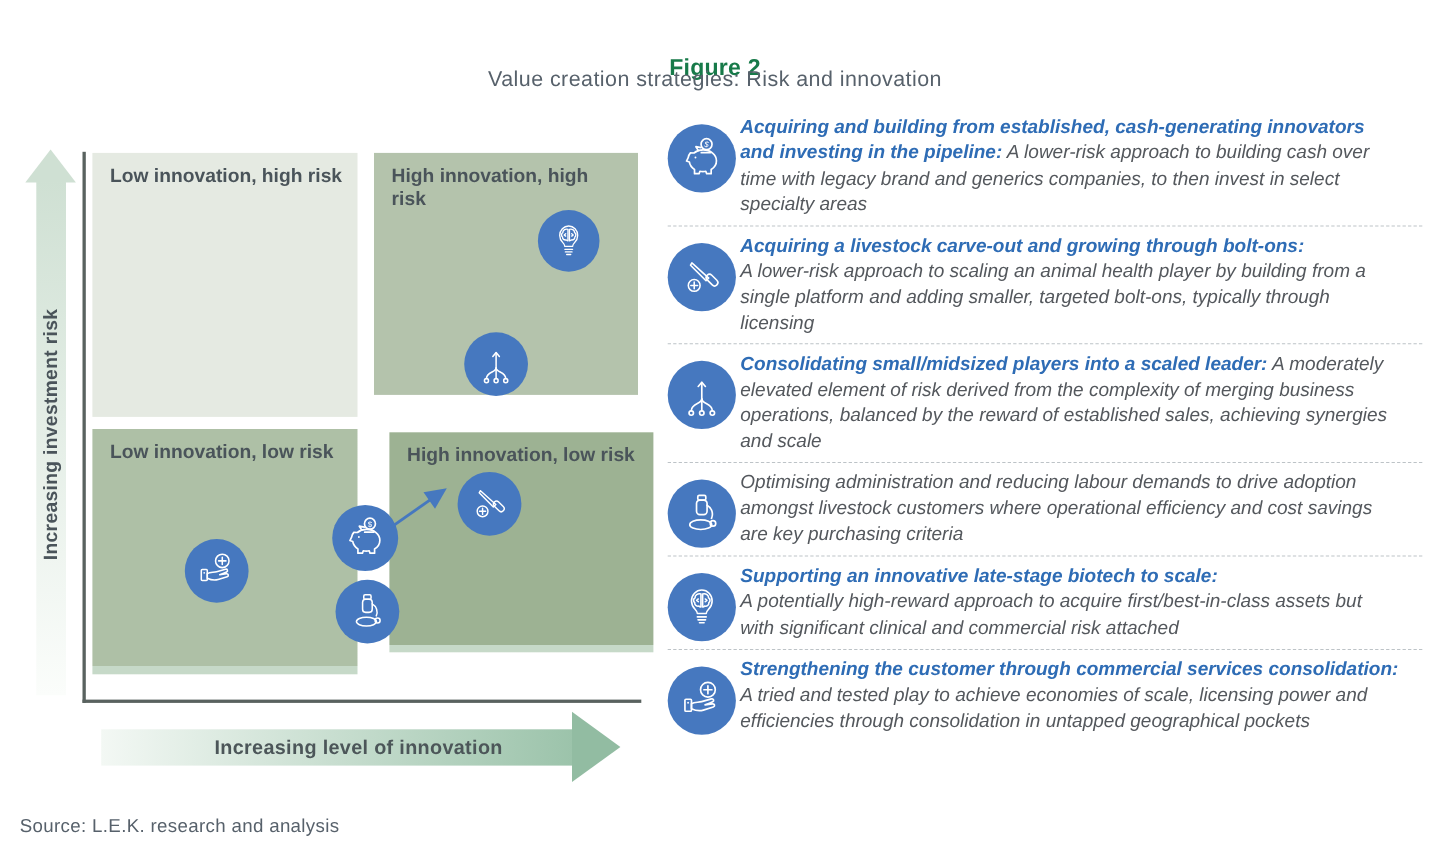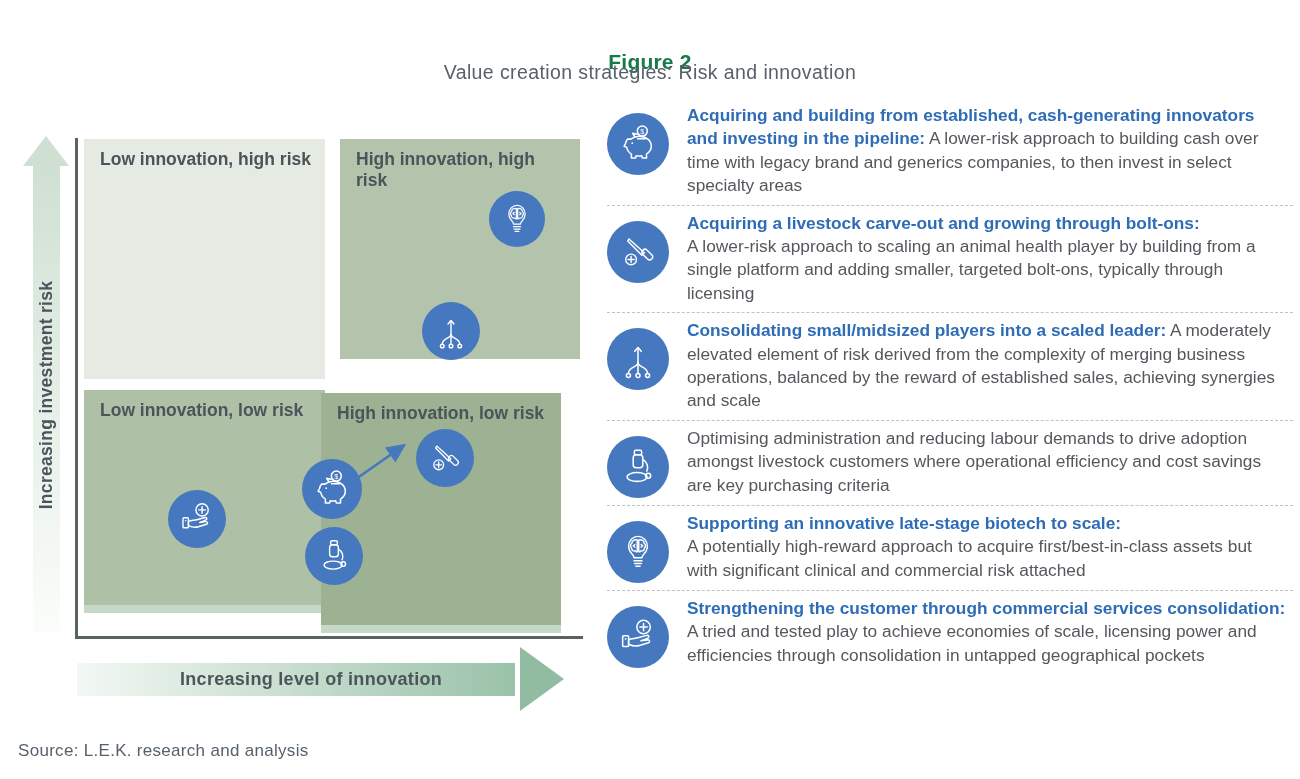--- a/index.html
+++ b/index.html
@@ -17,51 +17,51 @@
   
   .axis-v { position:absolute; left:75px; top:138px; width:3px; height:501px; background:#59625f; }
   .axis-h { position:absolute; left:75px; top:636px; width:508px; height:3px; background:#59625f; }
 
   
   .quad { position:absolute; font-size:17.5px; font-weight:bold; color:#4a545a; padding:10px 10px 0 16px; }
   .q-tl { left:84px;  top:139px; width:241px; height:240px; background:#e5eae2; }
   .q-tr { left:340px; top:139px; width:240px; height:220px; background:#b4c3ac; }
   .q-bl { left:84px;  top:390px; width:241px; height:223px;
           background:linear-gradient(to bottom,#aec0a6 0 96.5%, #c6d9c8 96.5% 100%); }
-  .q-br { left:321px; top:393px; width:240px; height:240px;
+  .q-br { left:354px; top:393px; width:240px; height:200px;
           background:linear-gradient(to bottom,#9db293 0 96.5%, #c6d9c8 96.5% 100%); }
 
   
   .y-arrow-head { position:absolute; left:23px; top:136px; width:0; height:0;
     border-left:23px solid transparent; border-right:23px solid transparent;
     border-bottom:30px solid #cfe0d3; }
   .y-arrow-shaft { position:absolute; left:33px; top:164px; width:27px; height:468px;
     background:linear-gradient(to top, #fbfdfb, #cfe0d3); }
   .y-axis-label { position:absolute; left:46px; top:395px; transform:translate(-50%,-50%) rotate(-90deg);
     white-space:nowrap; font-size:17.5px; font-weight:bold; color:#4a545a; letter-spacing:.3px; }
 
   
-  .x-arrow-shaft { position:absolute; left:77px; top:663px; width:438px; height:33px;
+  .x-arrow-shaft { position:absolute; left:92px; top:663px; width:438px; height:33px;
     background:linear-gradient(to right, #f3f8f4, #9ac2a9);
     display:flex; align-items:center; justify-content:center; padding-left:30px; }
   .x-arrow-head { position:absolute; left:520px; top:647px; width:0; height:0;
     border-top:32px solid transparent; border-bottom:32px solid transparent;
     border-left:44px solid #92bca2; }
   .x-axis-label { font-size:18px; font-weight:bold; color:#4c5659; letter-spacing:.3px; }
 
   
   .mcircle { position:absolute; border-radius:50%; background:#4678bf;
     display:flex; align-items:center; justify-content:center; }
   .mcircle svg { display:block; }
 
   .trend-arrow { position:absolute; left:348px; top:434px; }
 
   
   .legend { position:absolute; left:607px; top:98px; width:686px; }
-  .legend-row { display:flex; gap:14px; padding:6px 0 7px 0; border-bottom:1.5px dashed #bdc3c7; }
+  .legend-row { display:flex; padding:6px 0 7px 0; border-bottom:1.5px dashed #bdc3c7;font-style:italic; }
   .legend-row:last-child { border-bottom:none; }
   .licon-wrap { width:66px; flex:0 0 66px; }
   .lcircle { width:62px; height:62px; border-radius:50%; background:#4678bf; margin-top:9px;
     display:flex; align-items:center; justify-content:center; }
   .ltext { width:600px; font-size:17.3px; line-height:23.4px; color:#54585d; }
   .ltext p { margin:0; }
   .hd { color:#2e6cb5; font-weight:bold; }
   .block-hd .hd { display:block; }
 
   .source { position:absolute; left:18px; top:741px; font-size:17px; color:#57616b; letter-spacing:.3px; }

